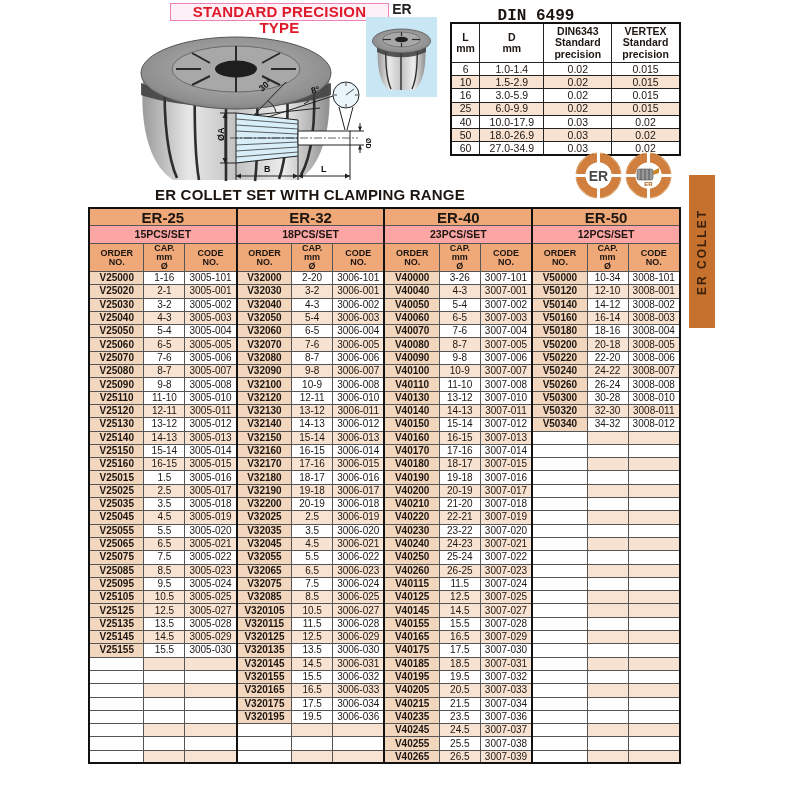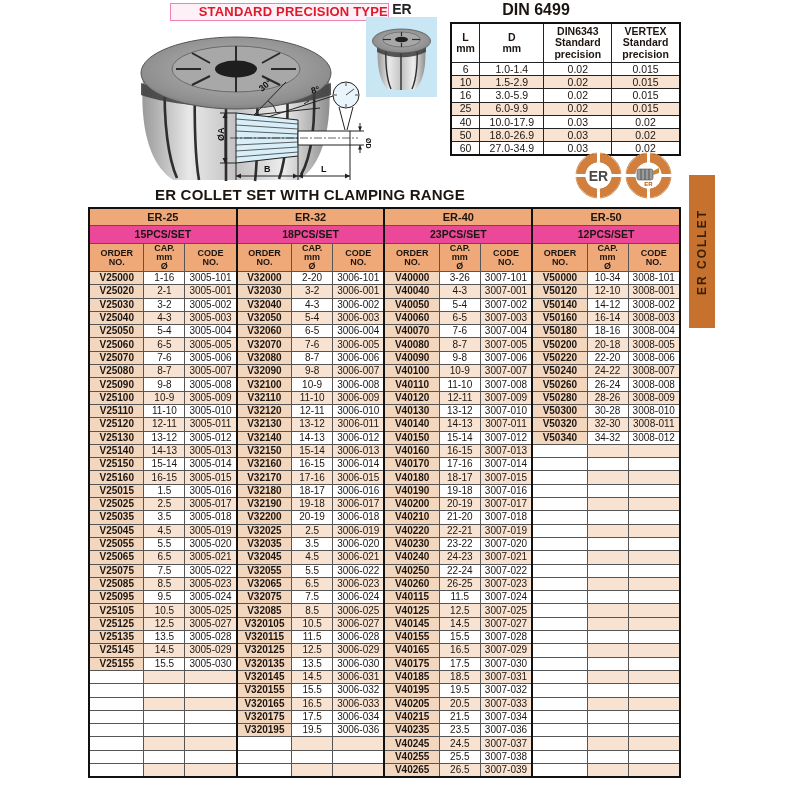--- a/index.html
+++ b/index.html
@@ -1,30 +1,30 @@
 <!DOCTYPE html>
 <html style="--header-orange: #efa878; --row-stripe: #f8e3d2; --order-col: #f3d6be; --tab-orange: #c6722e; --badge-orange: #d07f3f; --photo-blue: #c9e6f4; --label-red: #e0192a;"><head>
 <meta charset="utf-8">
 <style>
   html,body{margin:0;padding:0;background:#888;}
   .page{position:relative;width:800px;height:800px;background:#fff;overflow:hidden;
         font-family:"Liberation Sans",sans-serif;color:#1c1510;margin:0 auto;}
   .abs{position:absolute;}
 
   
-  .label-box{left:170px;top:3px;width:217px;height:16px;line-height:16px;text-align:right;
-    font-size:13px;font-weight:bold;color:var(--label-red);background:#fdf0f6;
+  .label-box{left:170px;top:3px;width:217px;height:16px;line-height:16px;text-align:center;
+    font-size:15px;font-weight:bold;color:var(--label-red);background:#fdf0f6;
     border:1px solid #ee82b4;letter-spacing:.2px;}
 
   
   .er-caption{left:380px;top:1px;width:44px;text-align:center;font-size:14px;font-weight:bold;color:#222;}
   .small-photo{left:366px;top:17px;width:71px;height:80px;background:var(--photo-blue);}
 
   
-  .din-title{left:452px;top:1px;width:168px;text-align:center;font-size:16px;font-weight:bold;}
+  .din-title{left:452px;top:7px;width:168px;text-align:center;font-size:16px;font-weight:bold;font-family:Liberation Mono, monospace;}
   table{border-collapse:collapse;}
   .din-table{left:450px;top:22px;width:231px;font-size:10.5px;}
   .din-table th,.din-table td{border:1px solid #222;text-align:center;padding:0;}
   .din-table th{height:38px;font-size:10.5px;font-weight:bold;white-space:pre-line;line-height:1.05;background:#fff;}
   .din-table td{height:12.2px;line-height:1;}
   .din-table tr.stripe td{background:var(--row-stripe);}
   .din-table{border:2px solid #111;}
 
   
   .badge{width:47px;height:47px;}
@@ -33,22 +33,22 @@
   .side-tab{left:689px;top:175px;width:26px;height:153px;background:var(--tab-orange);}
   .side-tab span{position:absolute;left:50%;top:50%;transform:translate(-50%,-50%) rotate(-90deg);
     white-space:nowrap;font-size:12px;font-weight:bold;color:#3a2008;letter-spacing:2px;}
 
   
   .main-heading{left:107px;top:186px;font-size:15px;font-weight:bold;letter-spacing:.2px;margin-left:48px;}
 
   
   .ct{left:88px;top:207px;width:593px;font-size:10px;border:2px solid #111;}
   .ct th,.ct td{border:1px solid #555;text-align:center;padding:0;line-height:1;}
-  .ct .ghead{height:16px;background:var(--header-orange);font-size:11px;font-weight:bold;}
-  .ct .pcs{height:17px;background:#ec4899;font-size:10.5px;font-weight:bold;margin-left:47px;}
+  .ct .ghead{height:16px;background:var(--header-orange);font-size:15px;font-weight:bold;}
+  .ct .pcs{height:17px;background:#fca5a5;font-size:10.5px;font-weight:bold;margin-left:47px;}
   .ct .chead{height:26px;background:var(--header-orange);font-size:9px;font-weight:bold;
              white-space:pre-line;line-height:1.0;}
   .ct .gstart{border-left:2px solid #111;}
   .ct tr.dr{height:13.3px;}
   .ct td.ocell.filled{background:var(--order-col);font-weight:bold;}
   .ct tr.stripe td.vcell{background:var(--row-stripe);}
   .ct td.vcell{background:#fff;}
   .ct td.ocell{background:#fff;}
 </style>
 </head>
@@ -462,34 +462,20 @@
           <td class="ocell filled gstart">V32100</td>
           <td class="vcell">10-9</td>
           <td class="vcell">3006-008</td>
           <td class="ocell filled gstart">V40110</td>
           <td class="vcell">11-10</td>
           <td class="vcell">3007-008</td>
           <td class="ocell filled gstart">V50260</td>
           <td class="vcell">26-24</td>
           <td class="vcell">3008-008</td>
         </tr>
-        <tr class="dr stripe">
-          <td class="ocell filled">V25100</td>
-          <td class="vcell">10-9</td>
-          <td class="vcell">3005-009</td>
-          <td class="ocell filled gstart">V32110</td>
-          <td class="vcell">11-10</td>
-          <td class="vcell">3006-009</td>
-          <td class="ocell filled gstart">V40120</td>
-          <td class="vcell">12-11</td>
-          <td class="vcell">3007-009</td>
-          <td class="ocell filled gstart">V50280</td>
-          <td class="vcell">28-26</td>
-          <td class="vcell">3008-009</td>
-        </tr>
         <tr class="dr">
           <td class="ocell filled">V25110</td>
           <td class="vcell">11-10</td>
           <td class="vcell">3005-010</td>
           <td class="ocell filled gstart">V32120</td>
           <td class="vcell">12-11</td>
           <td class="vcell">3006-010</td>
           <td class="ocell filled gstart">V40130</td>
           <td class="vcell">13-12</td>
           <td class="vcell">3007-010</td>
@@ -652,21 +638,21 @@
           <td class="vcell"></td>
         </tr>
         <tr class="dr">
           <td class="ocell filled">V25075</td>
           <td class="vcell">7.5</td>
           <td class="vcell">3005-022</td>
           <td class="ocell filled gstart">V32055</td>
           <td class="vcell">5.5</td>
           <td class="vcell">3006-022</td>
           <td class="ocell filled gstart">V40250</td>
-          <td class="vcell">22-24</td>
+          <td class="vcell">25-24</td>
           <td class="vcell">3007-022</td>
           <td class="ocell gstart"></td>
           <td class="vcell"></td>
           <td class="vcell"></td>
         </tr>
         <tr class="dr stripe">
           <td class="ocell filled">V25085</td>
           <td class="vcell">8.5</td>
           <td class="vcell">3005-023</td>
           <td class="ocell filled gstart">V32065</td>

